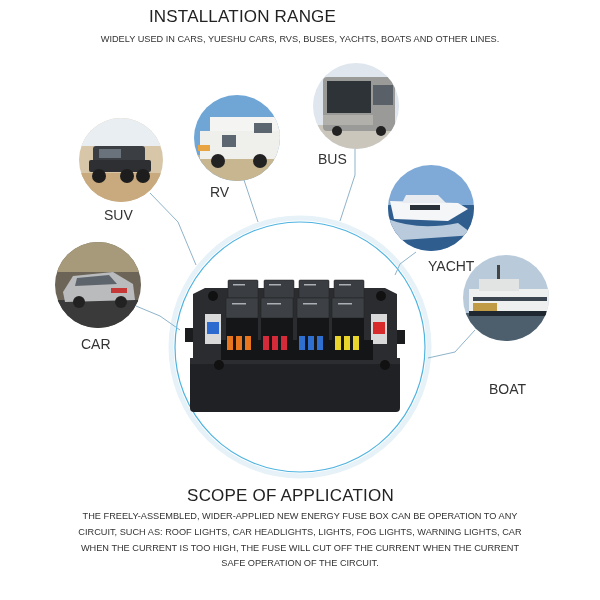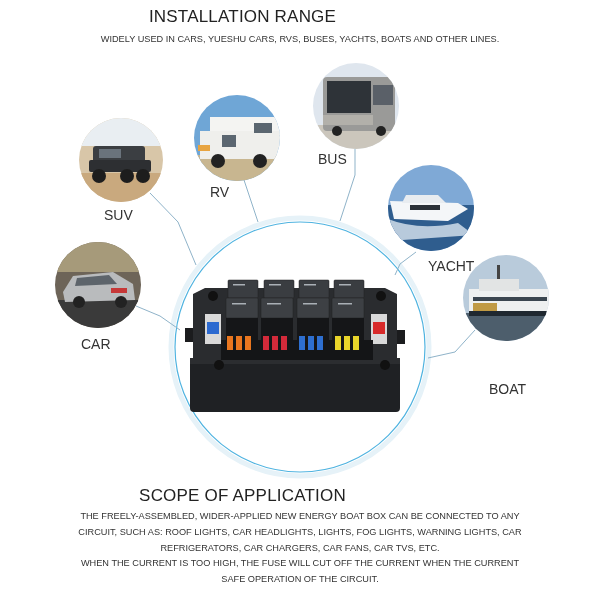--- a/index.html
+++ b/index.html
@@ -182,20 +182,19 @@
       <rect x="114" y="58" width="6" height="14" fill="#2e6fd0"></rect>
       <rect x="123" y="58" width="6" height="14" fill="#2e6fd0"></rect>
       <rect x="132" y="58" width="6" height="14" fill="#2e6fd0"></rect>
       <rect x="150" y="58" width="6" height="14" fill="#e8d42a"></rect>
       <rect x="159" y="58" width="6" height="14" fill="#e8d42a"></rect>
       <rect x="168" y="58" width="6" height="14" fill="#e8d42a"></rect>
     </g>
   </svg>
 </div>
 
-<div class="abs title" style="top:486px;">SCOPE OF APPLICATION</div>
+<div class="abs title" style="top:486px;margin-left:48px;">SCOPE OF APPLICATION</div>
 <div class="abs para" style="top:509px;">
-  <div>THE FREELY-ASSEMBLED, WIDER-APPLIED NEW ENERGY BOAT BOX CAN BE CONNECTED TO ANY</div>
+  <div>THE FREELY-ASSEMBLED, WIDER-APPLIED NEW ENERGY FUSE BOX CAN BE OPERATION TO ANY</div>
   <div>CIRCUIT, SUCH AS: ROOF LIGHTS, CAR HEADLIGHTS, LIGHTS, FOG LIGHTS, WARNING LIGHTS, CAR</div>
-  <div>REFRIGERATORS, CAR CHARGERS, CAR FANS, CAR TVS, ETC.</div>
   <div>WHEN THE CURRENT IS TOO HIGH, THE FUSE WILL CUT OFF THE CURRENT WHEN THE CURRENT</div>
   <div>SAFE OPERATION OF THE CIRCUIT.</div>
 </div>
 
 </body></html>

